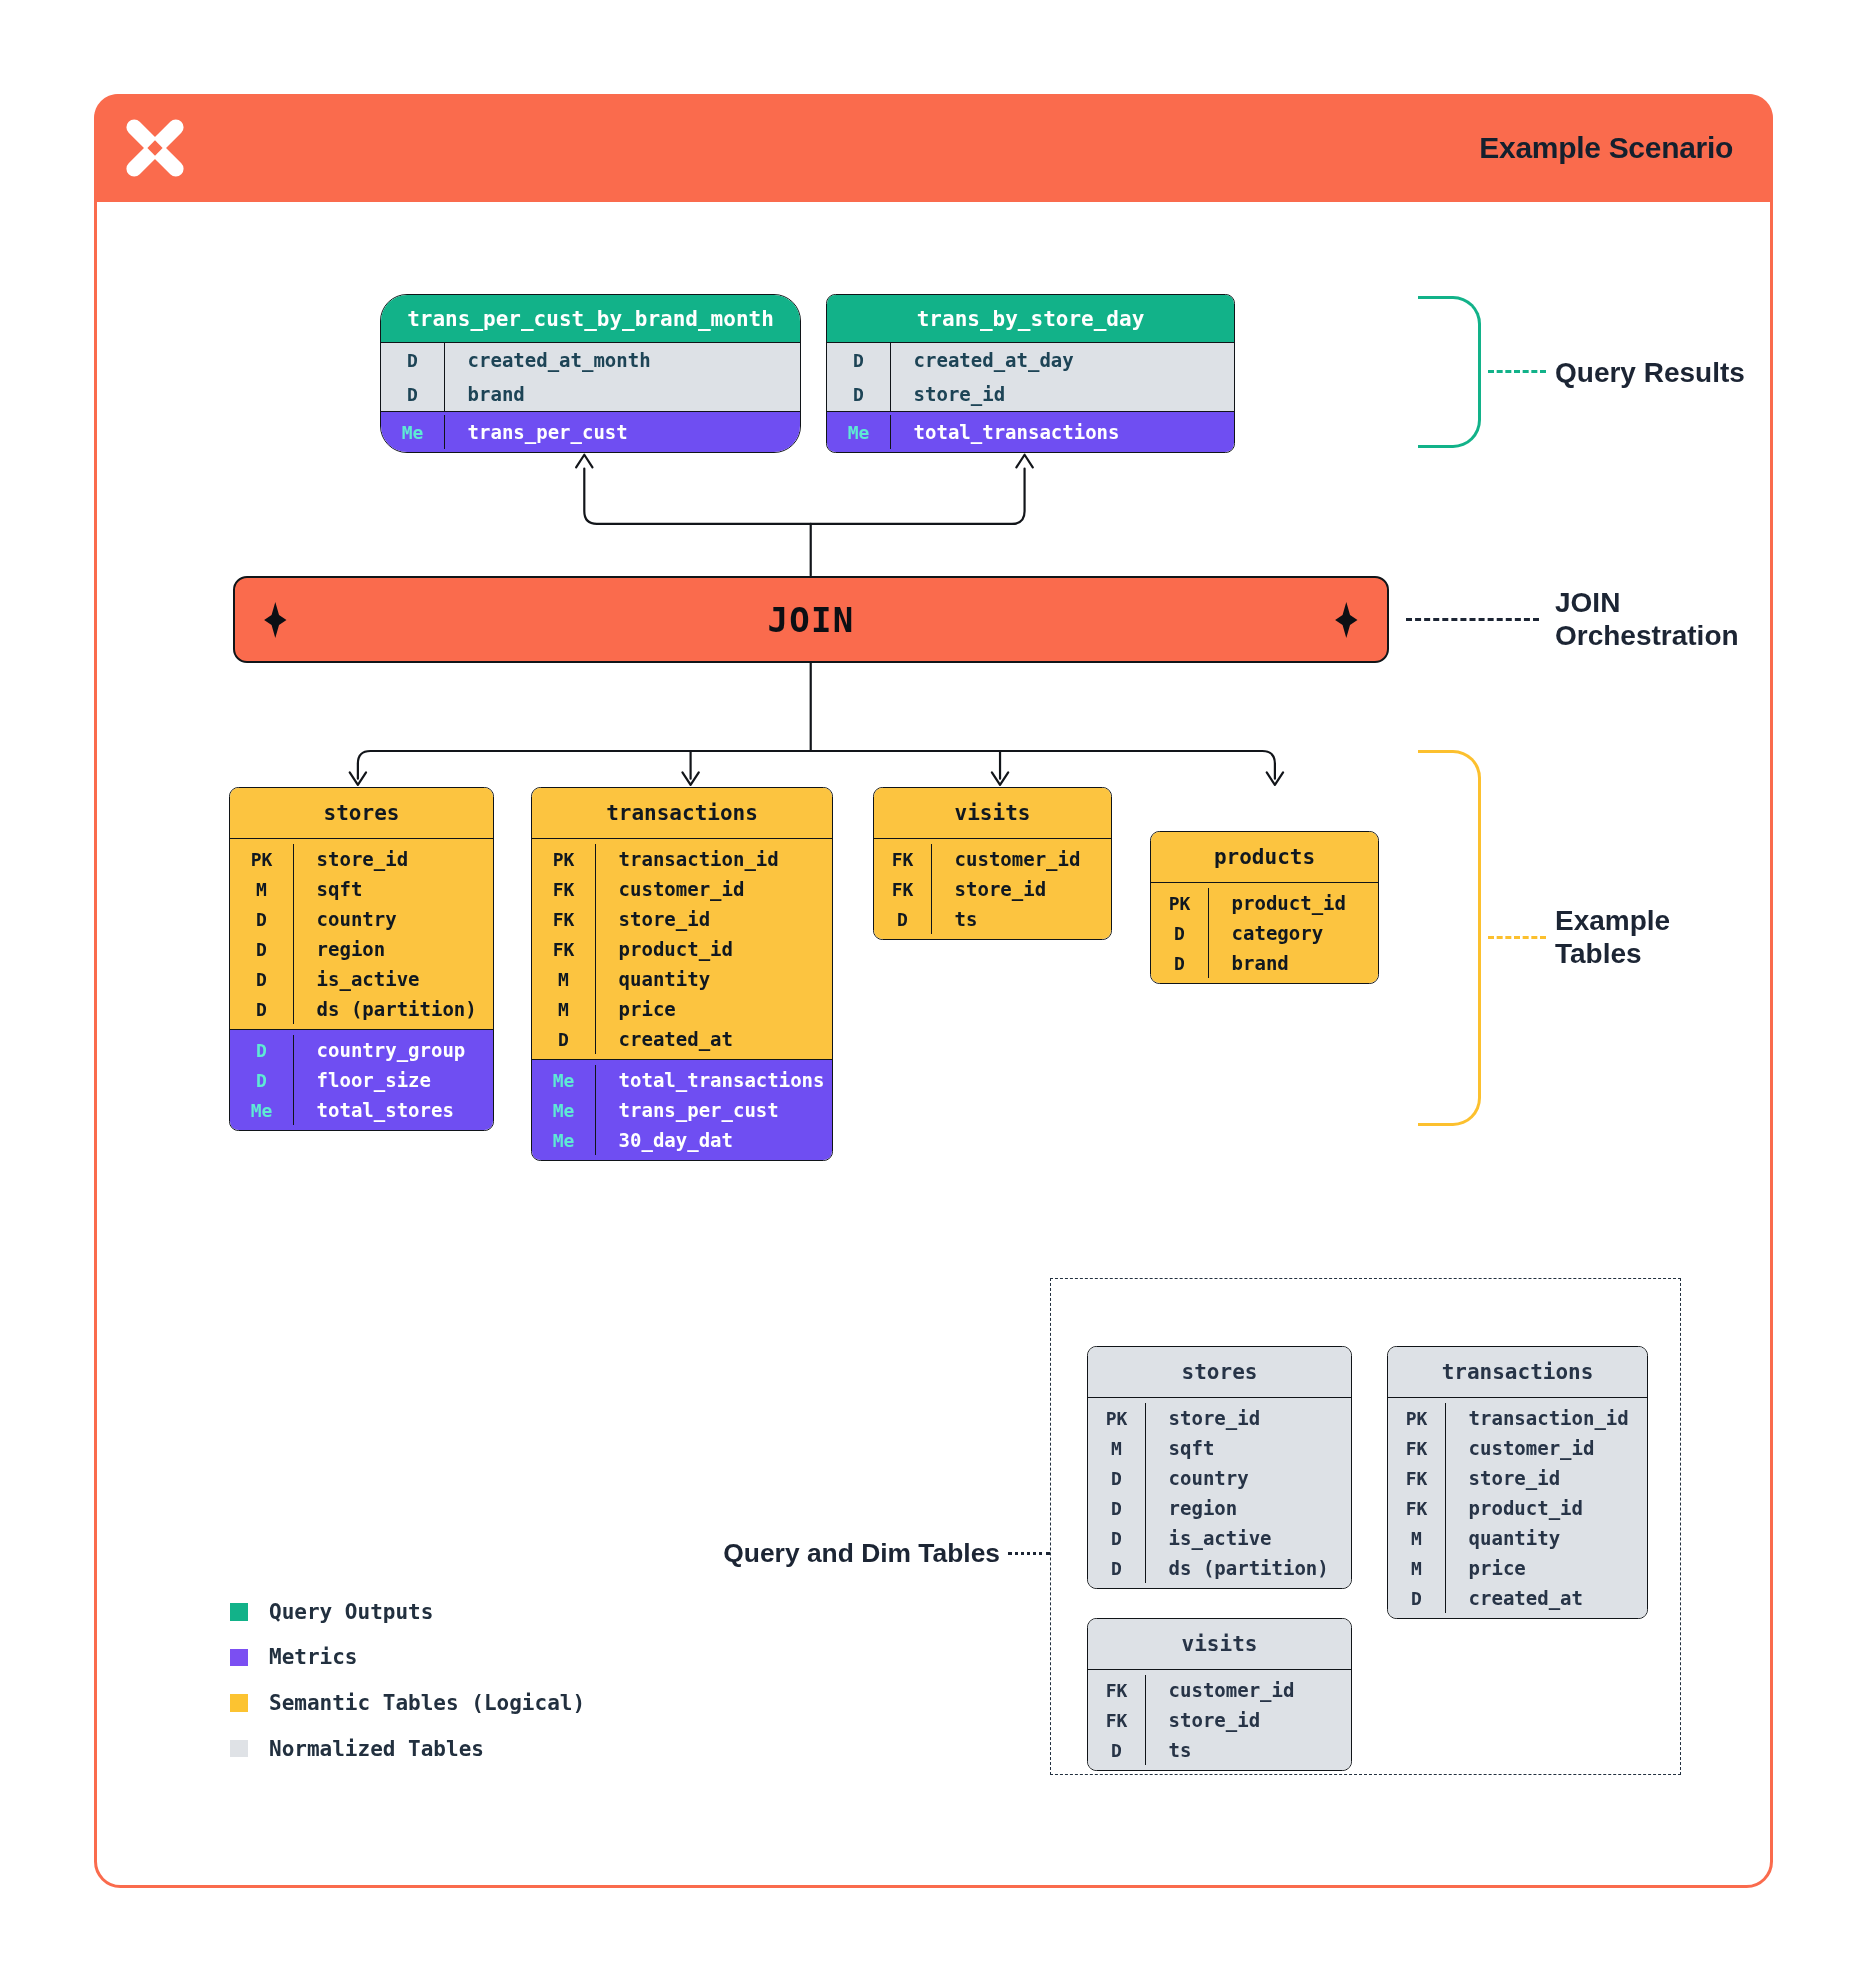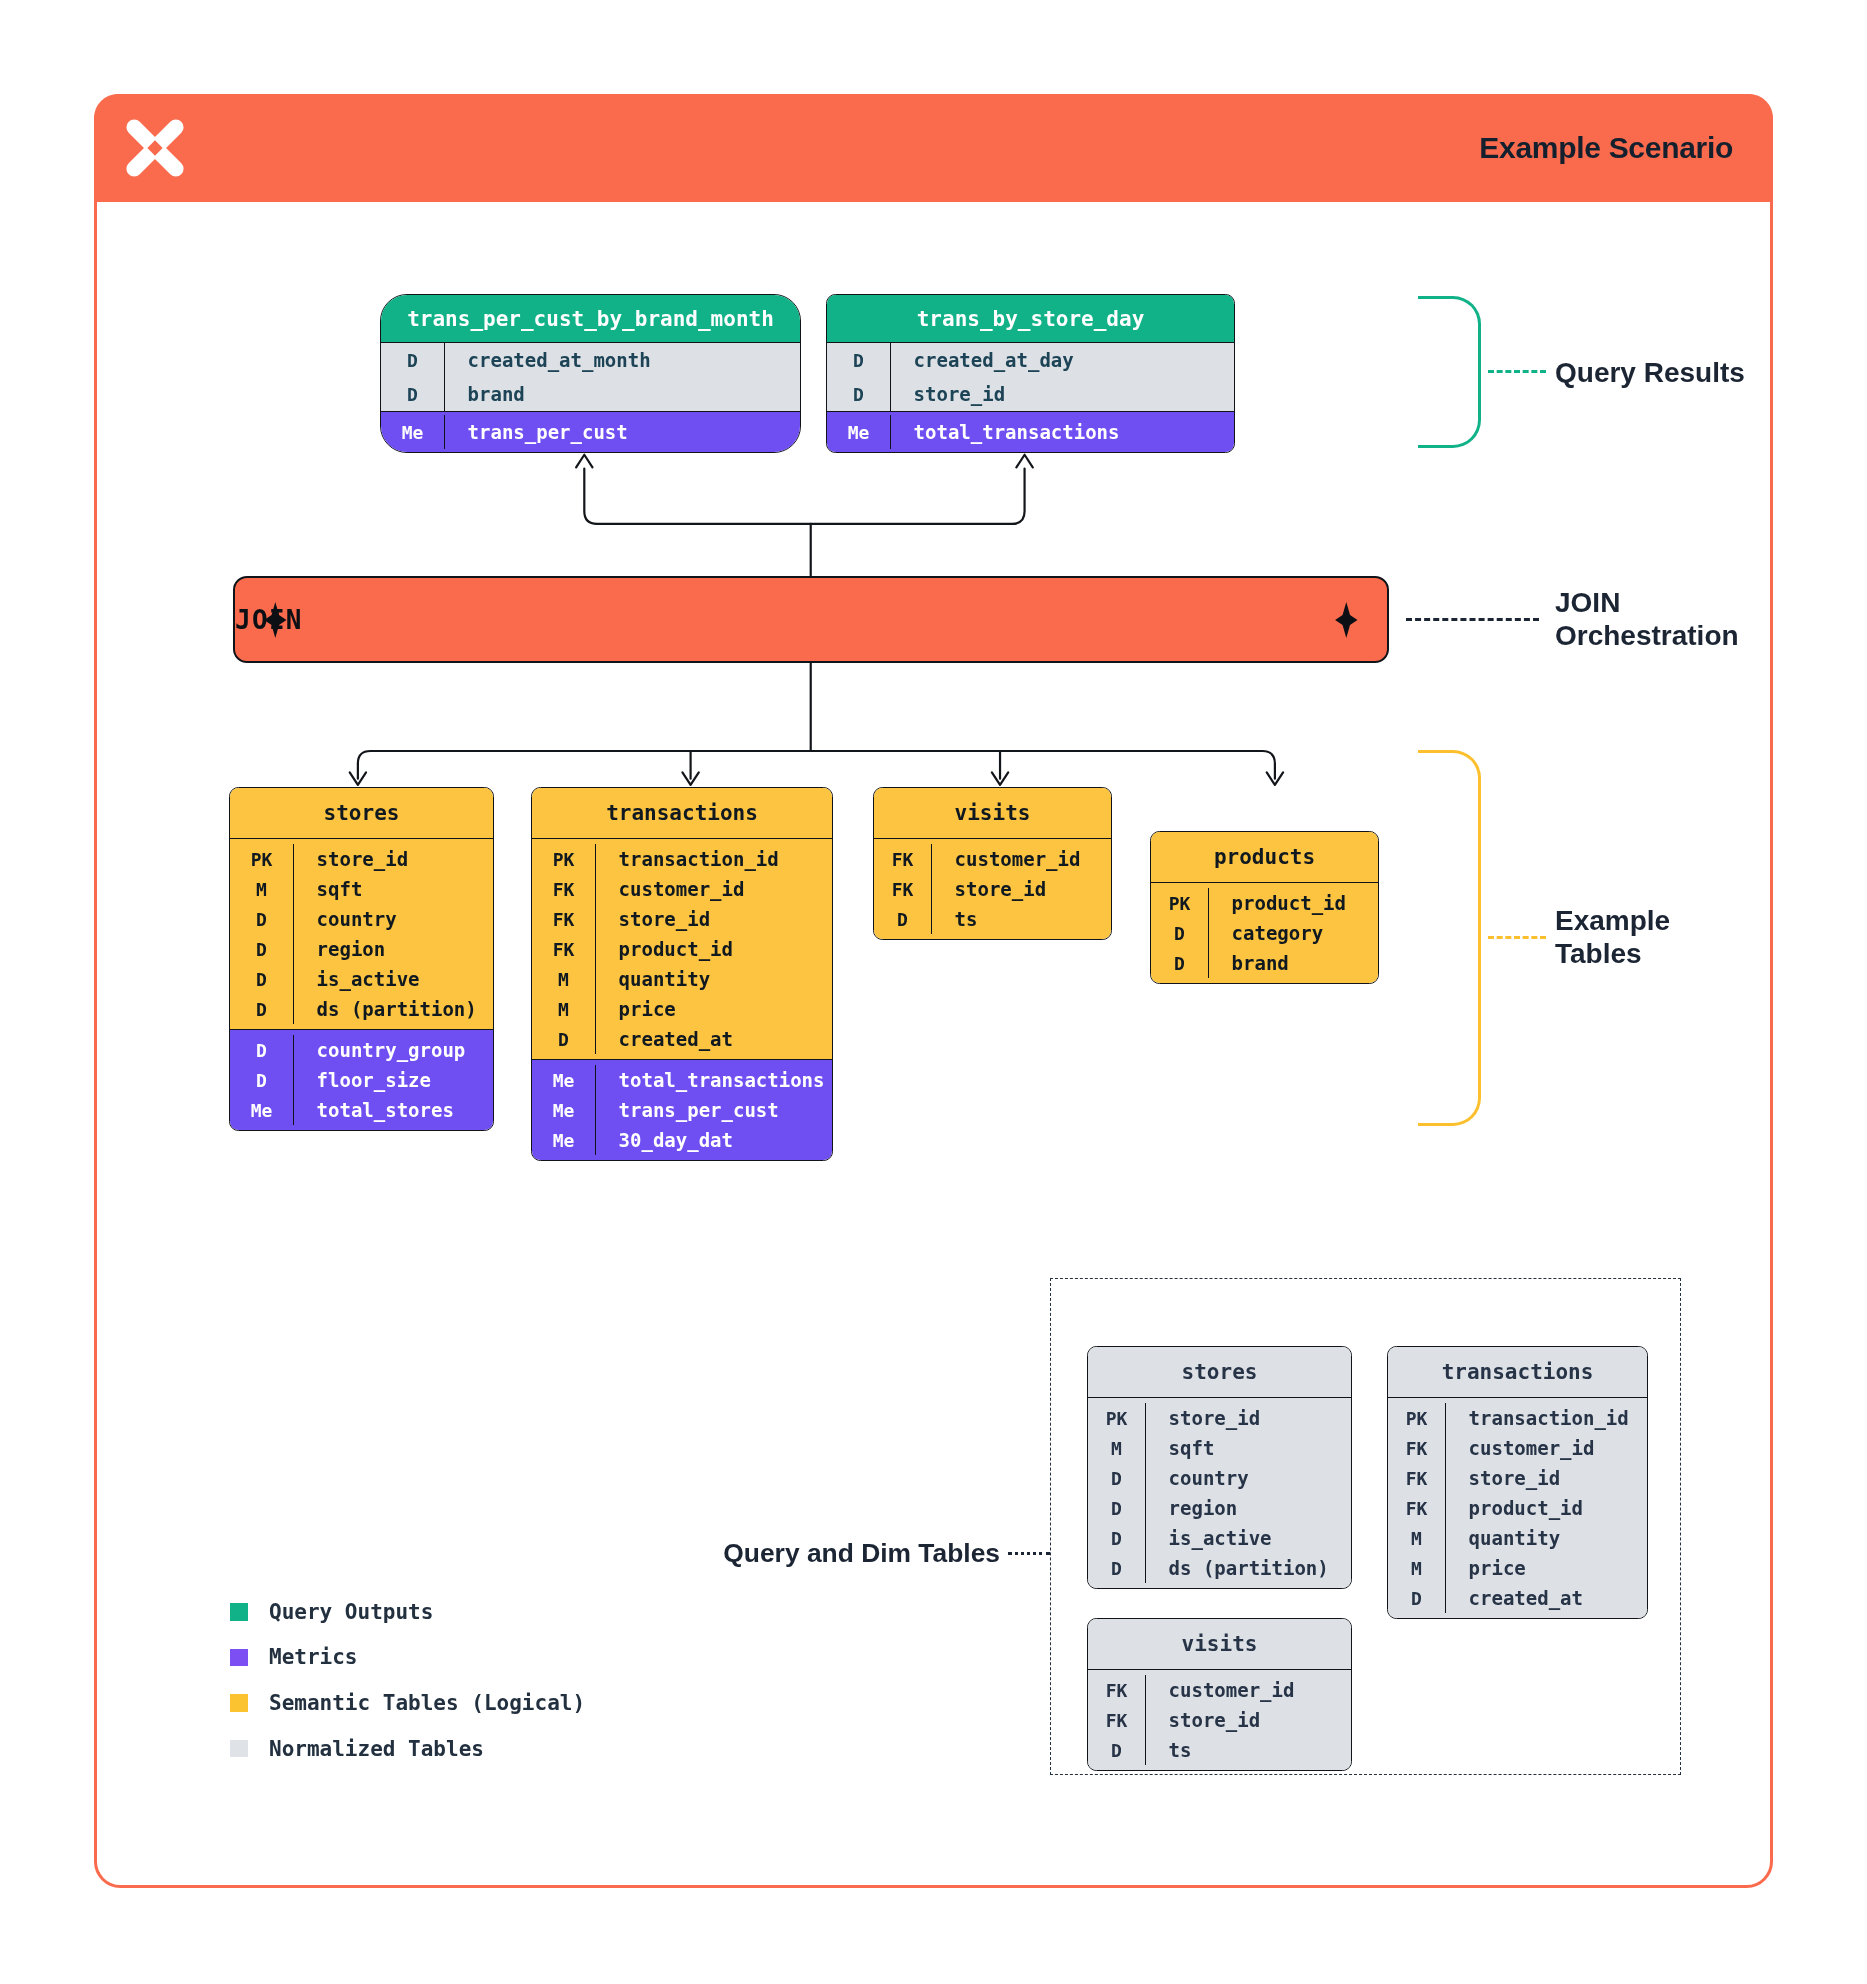--- a/index.html
+++ b/index.html
@@ -28,21 +28,21 @@
   .k90 .key{flex-basis:57px;}
 
   
   .t-green .tbl-header{background:#12b289;color:#ffffff;}
   .t-yellow .tbl-header{background:#fcc440;color:#101820;}
   .t-gray .tbl-header{background:#dde1e6;color:#273447;}
   .sec-gray{background:#dde1e6;color:#1d4456;}
   .sec-yellow{background:#fcc440;color:#101820;}
   .sec-graynorm{background:#dde1e6;color:#273447;}
   .sec-purple{background:#6f4ef2;color:#ffffff;}
-  .sec-purple .key{color:#ffffff;}
+  .sec-purple .key{color:#5eead4;}
 
   
   .grp-qr .tbl-header{height:48px;}
   .grp-qr .row{height:34px;}
   .grp-qr .sec-purple{padding:3.1px 0;}
   .grp-sem .tbl-header,.grp-norm .tbl-header{height:51px;}
   .grp-sem .row,.grp-norm .row{height:30px;}
   .grp-sem .sec,.grp-norm .sec{padding:5px 0;}
 
   
@@ -53,21 +53,21 @@
   #sem-visits{left:873px;top:787px;width:239px;}
   #sem-products{left:1150px;top:831px;width:229px;}
   #norm-stores{left:1087px;top:1346px;width:265px;}
   #norm-transactions{left:1387px;top:1346px;width:261px;}
   #norm-visits{left:1087px;top:1618px;width:265px;}
 
   
   .join-bar{position:absolute;left:233px;top:576px;width:1156px;height:87px;background:#fa6b4d;
       border:2.5px solid #101418;border-radius:14px;box-sizing:border-box;z-index:3;
       display:flex;align-items:center;justify-content:space-between;padding:0 29px;}
-  .join-label{position:absolute;left:0;right:0;text-align:left;font-weight:bold;font-size:26px;color:#0c0f14;letter-spacing:1.3px;}
+  .join-label{position:absolute;left:0;right:0;text-align:center;font-weight:bold;font-size:34px;color:#0c0f14;letter-spacing:1.3px;}
 
   
   .wires{position:absolute;left:0;top:0;z-index:1;}
 
   
   .bracket{position:absolute;width:63px;border:3.1px solid;border-left:none;
       border-radius:0 28px 28px 0;box-sizing:border-box;z-index:2;}
   #bracket-qr{left:1418px;top:296px;height:152px;border-color:#12b289;}
   #bracket-sem{left:1418px;top:750px;height:376px;border-color:#fcc02e;}
   .conn{position:absolute;height:0;}

